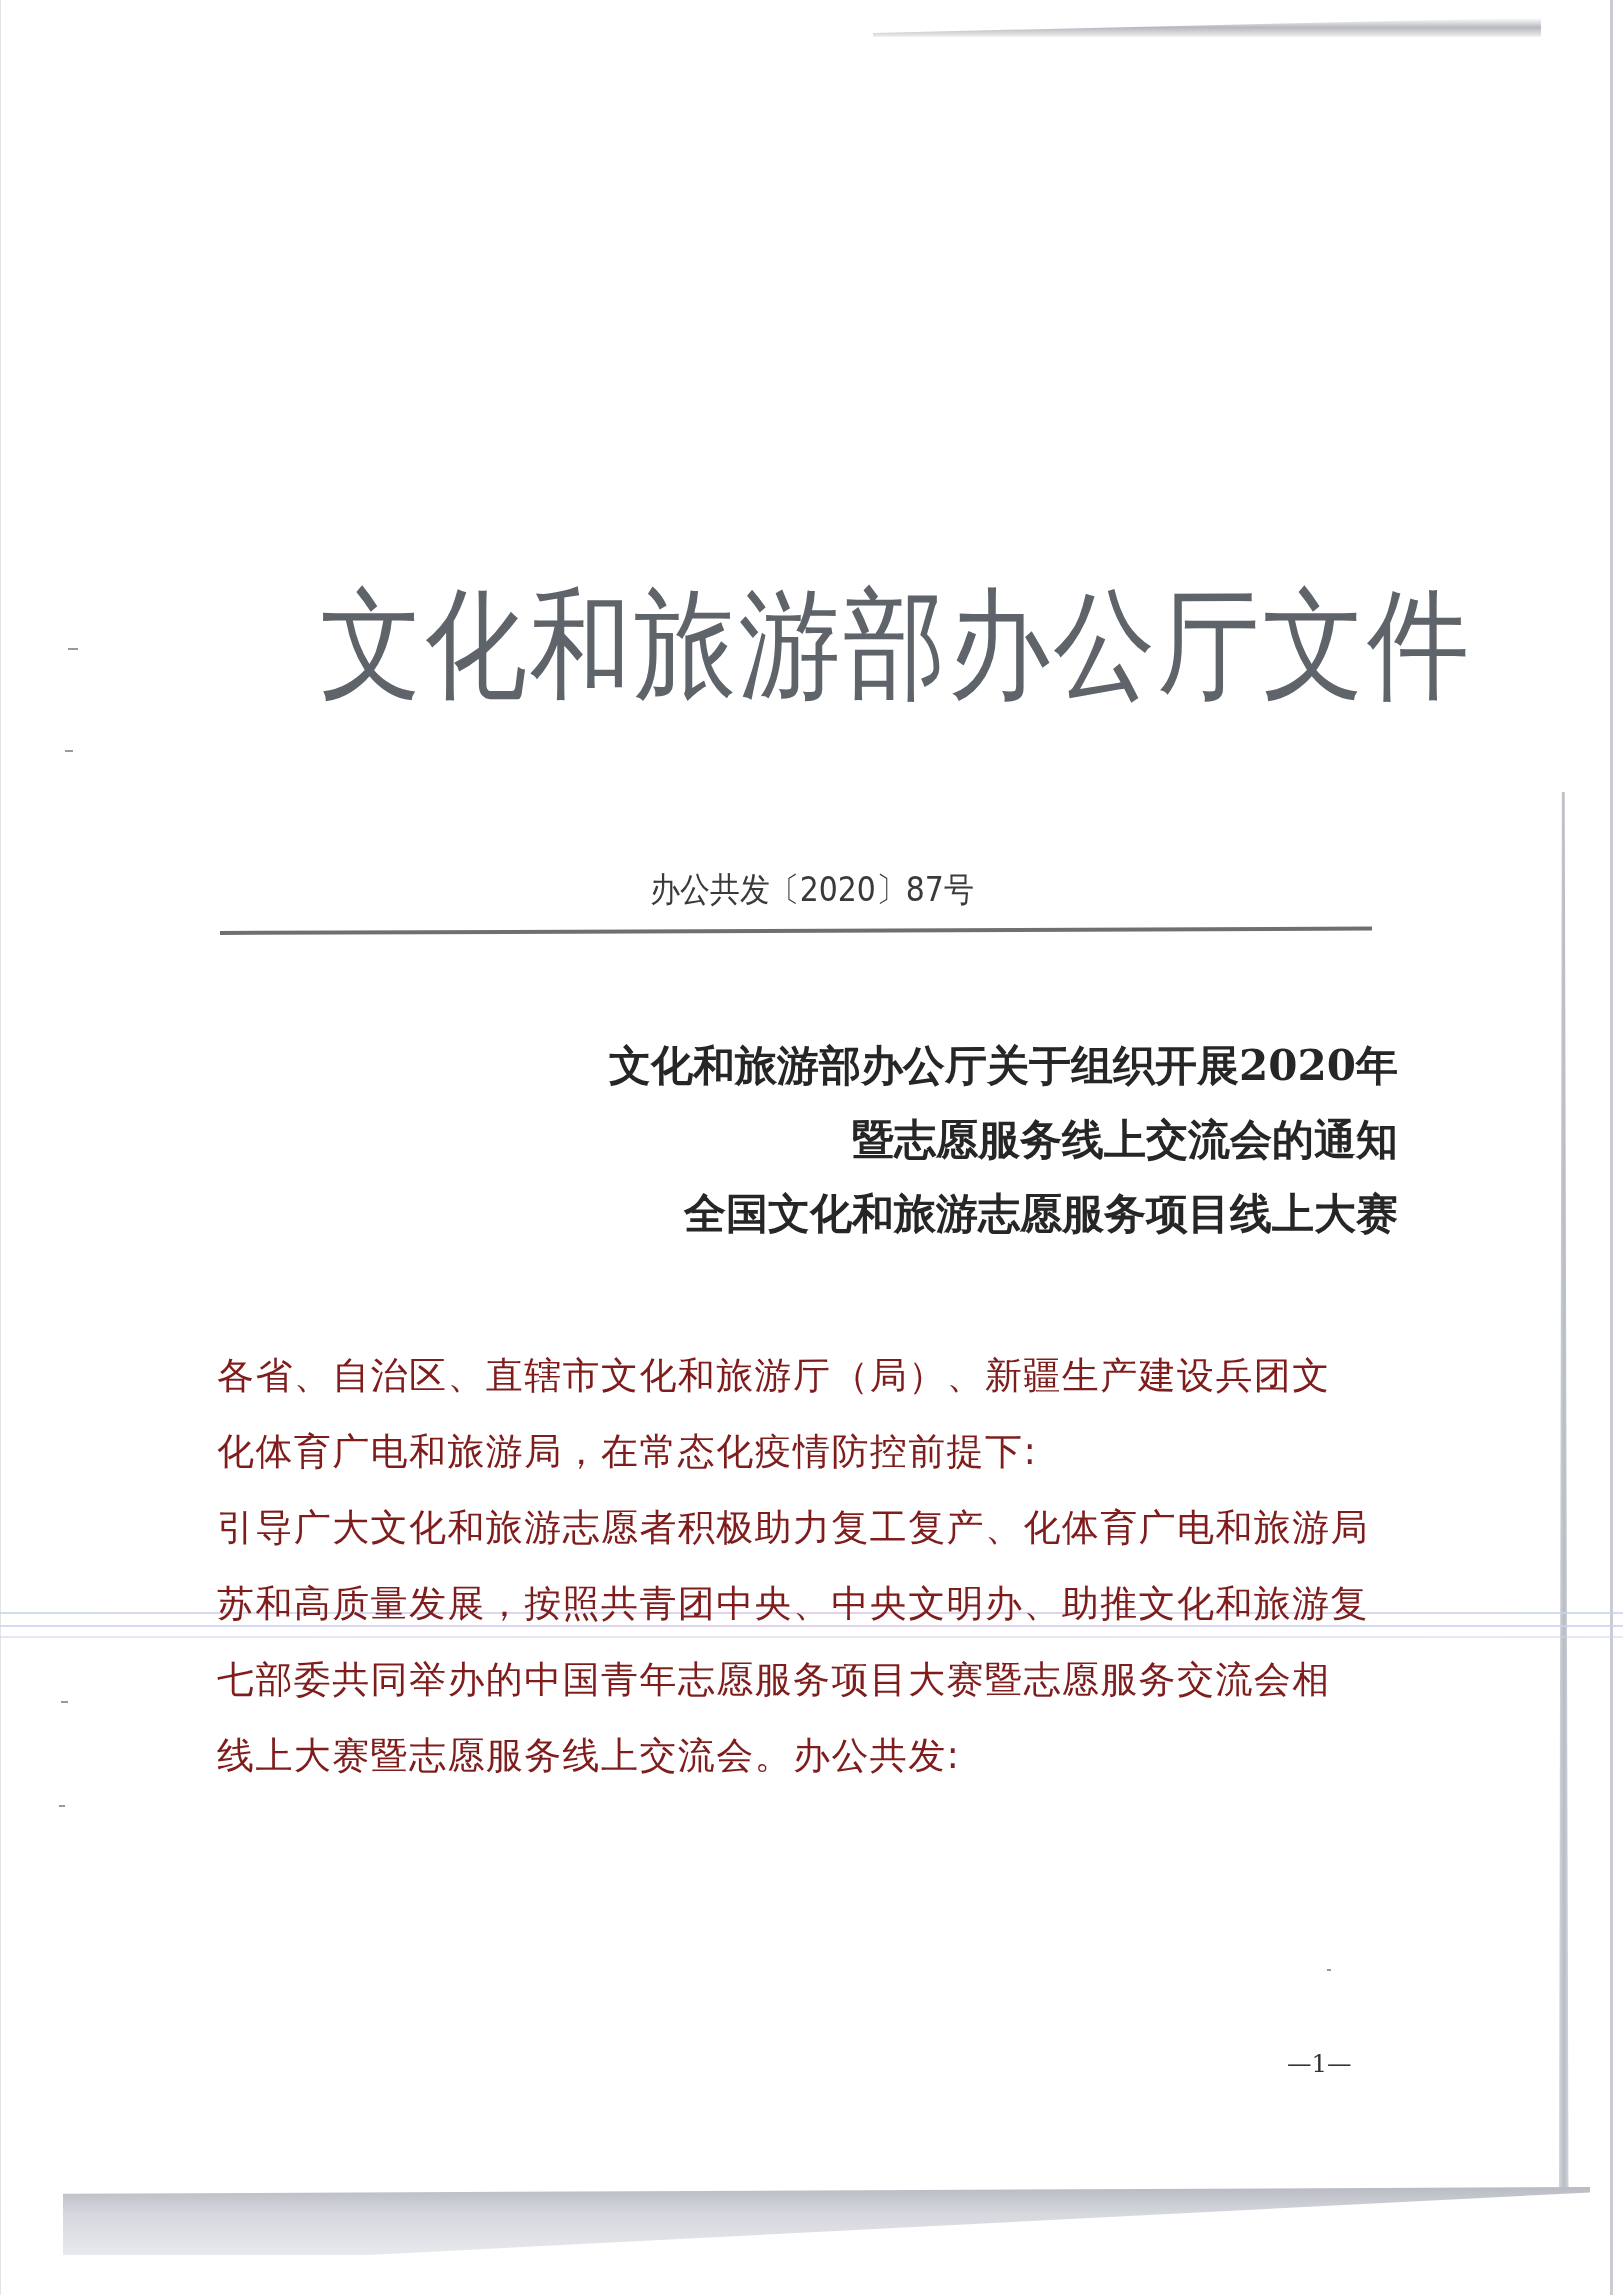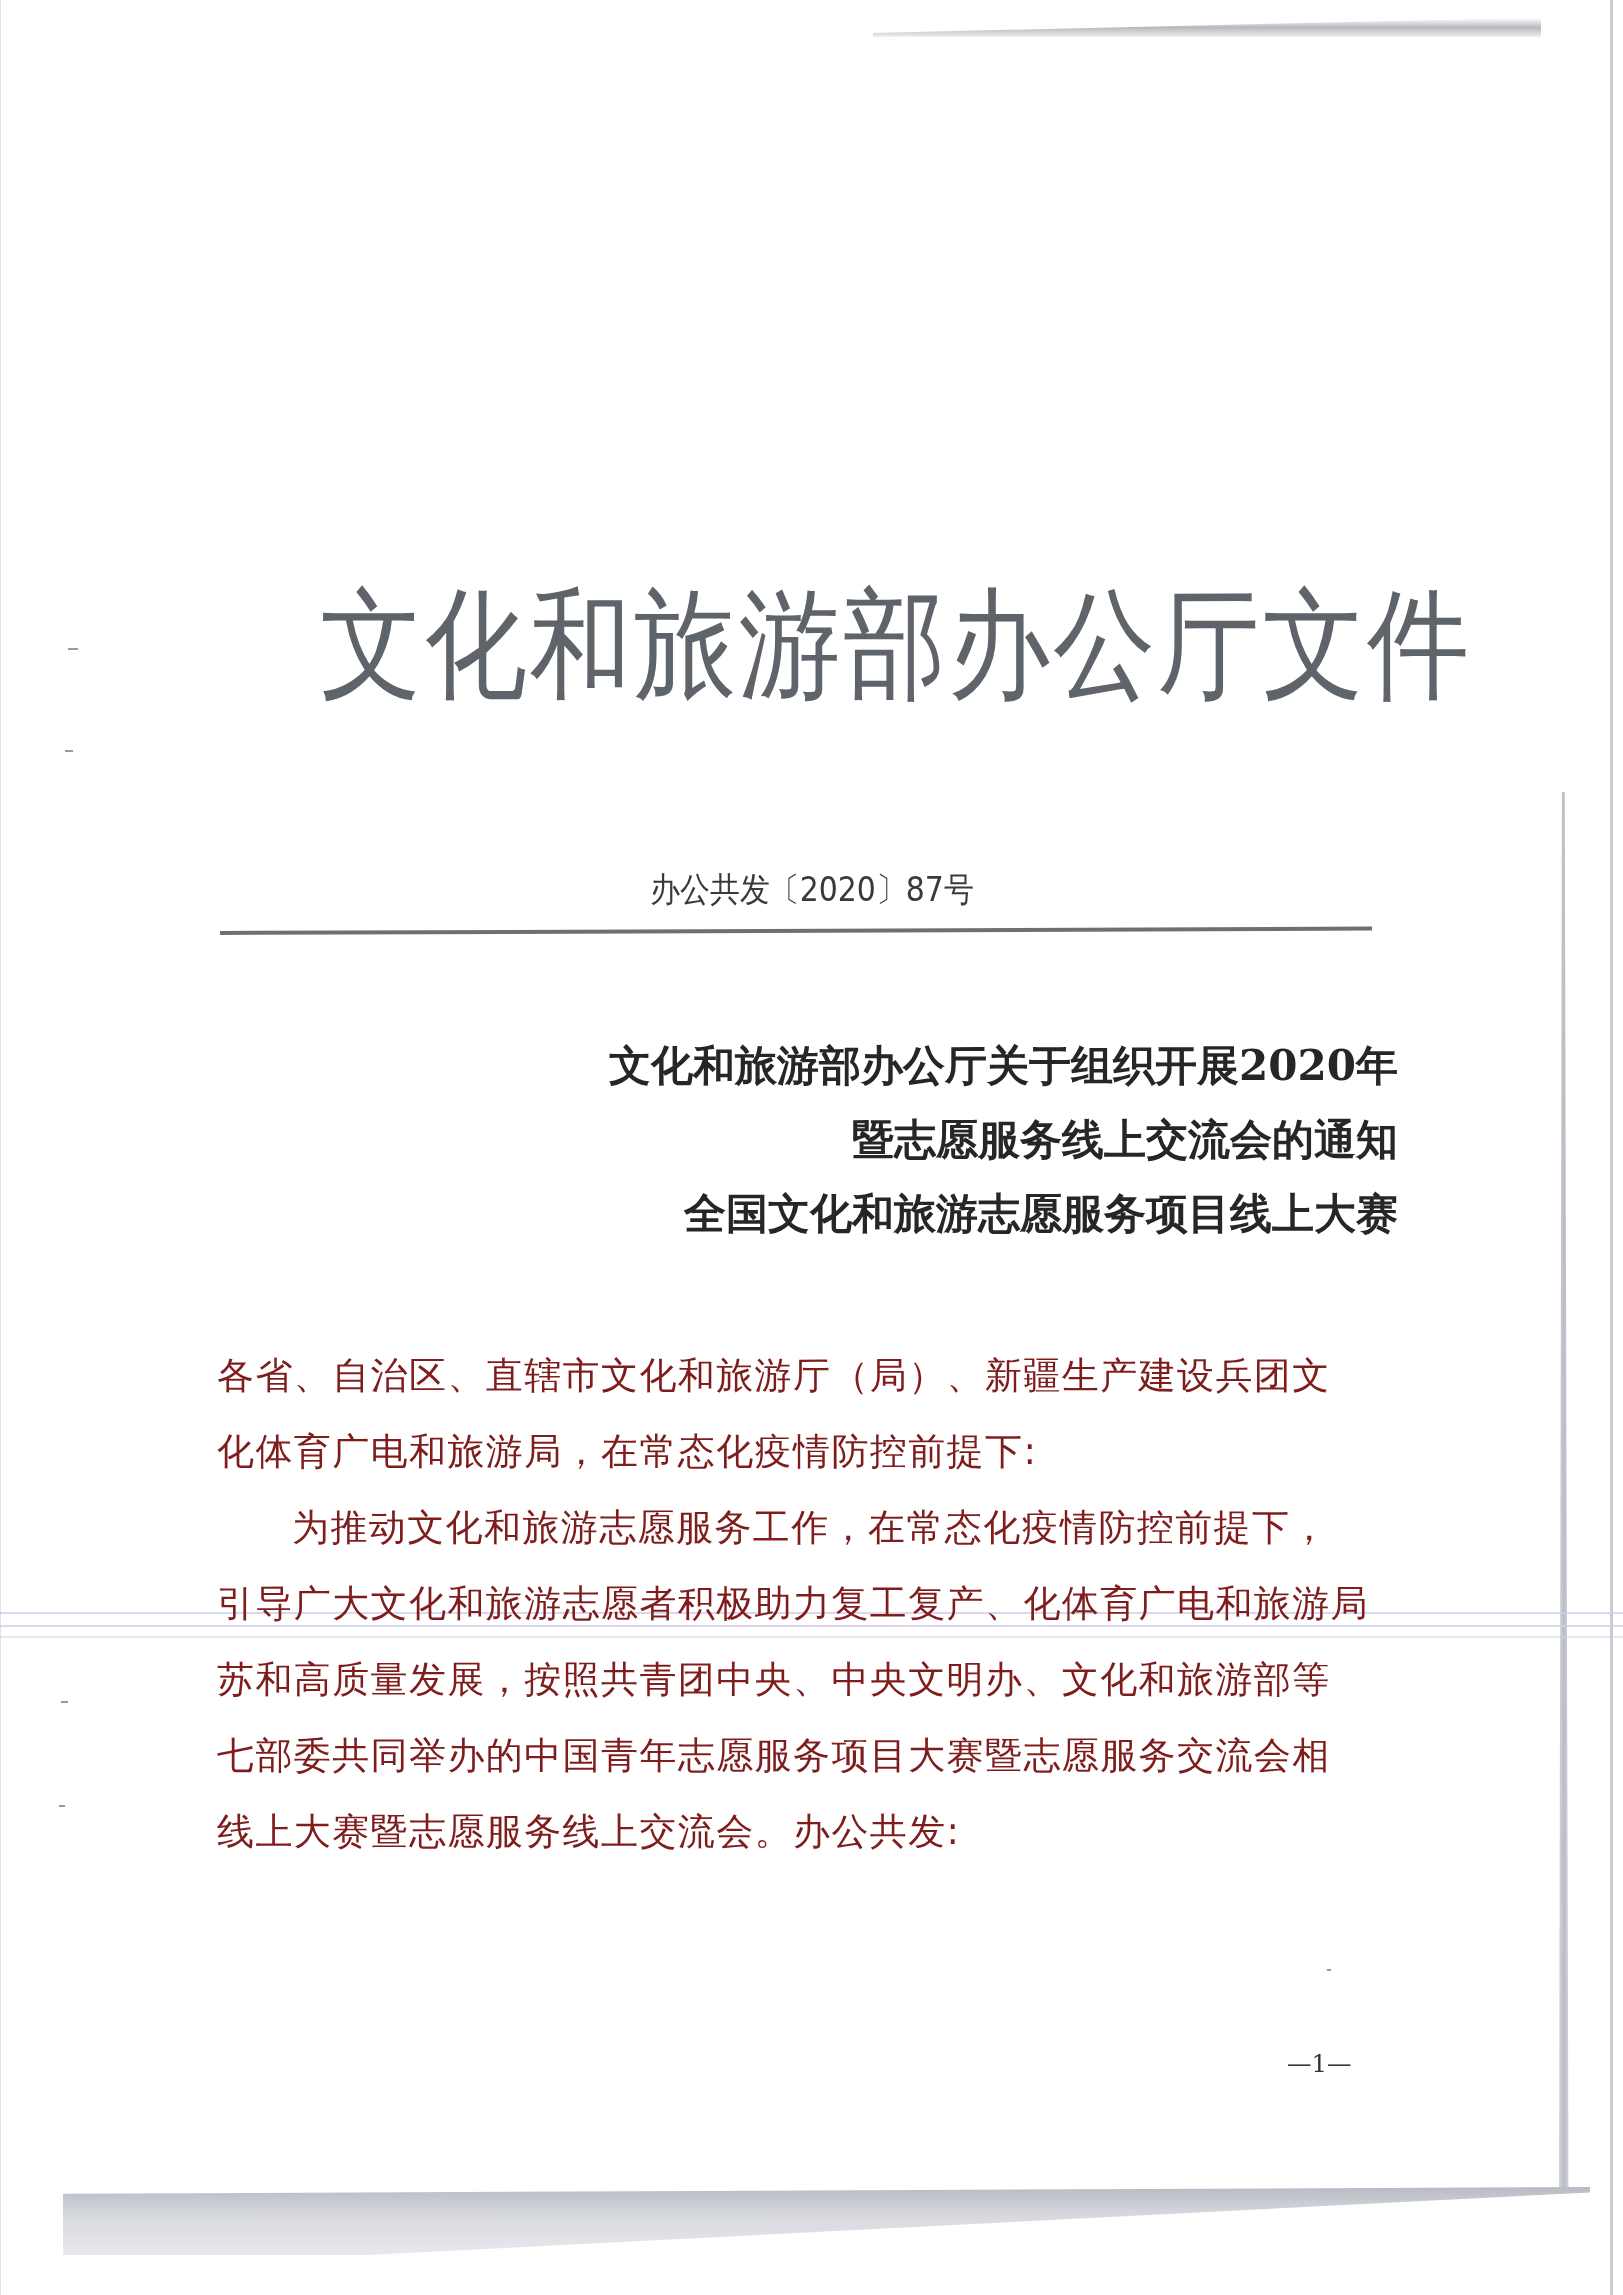--- a/index.html
+++ b/index.html
@@ -116,21 +116,20 @@
   <span class="title-line">全国文化和旅游志愿服务项目线上大赛</span>
 </div>
 
 <div class="blue-line" style="top:1612px;"></div>
 <div class="blue-line" style="top:1625px;"></div>
 <div class="blue-line" style="top:1636px;opacity:0.5;"></div>
 
 <div class="body-text">
   <span class="line">各省、自治区、直辖市文化和旅游厅（局）、新疆生产建设兵团文</span>
   <span class="line">化体育广电和旅游局，在常态化疫情防控前提下:</span>
-  <span class="line indent">为推动文化和旅游志愿服务工作，在常态化疫情防控前提下，</span>
   <span class="line">引导广大文化和旅游志愿者积极助力复工复产、化体育广电和旅游局</span>
-  <span class="line">苏和高质量发展，按照共青团中央、中央文明办、文化和旅游部等</span>
+  <span class="line">苏和高质量发展，按照共青团中央、中央文明办、助推文化和旅游复</span>
   <span class="line">七部委共同举办的中国青年志愿服务项目大赛暨志愿服务交流会相</span>
   <span class="line">线上大赛暨志愿服务线上交流会。办公共发:</span>
 </div>
 
 <div class="page-number">—1—</div>
 
 
 </body></html>

